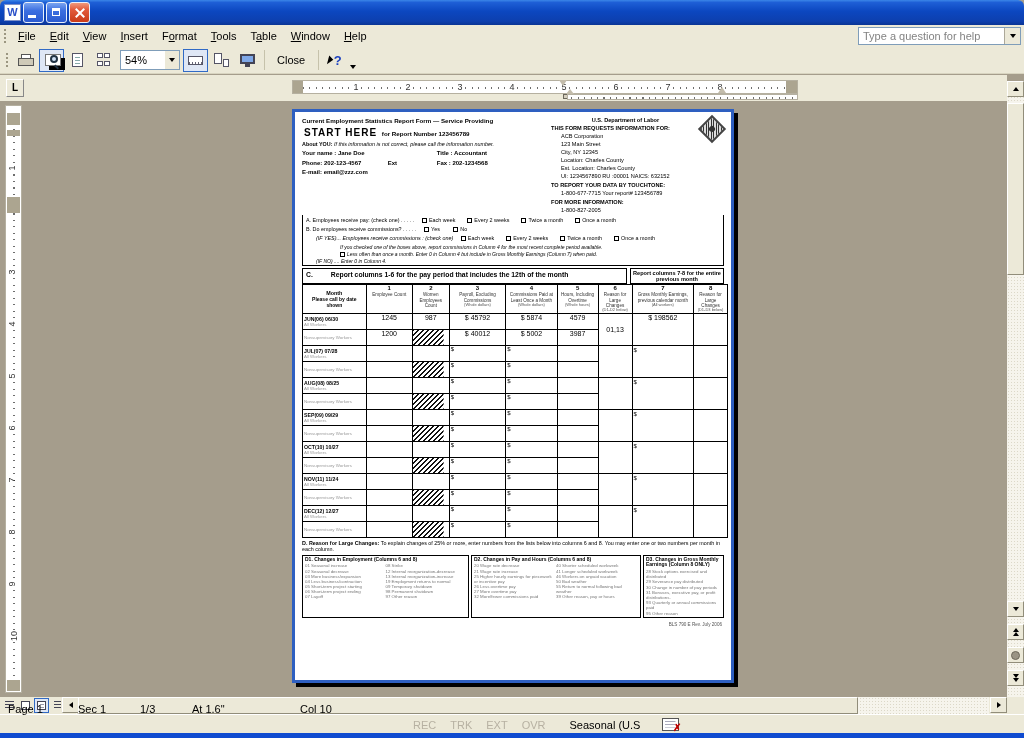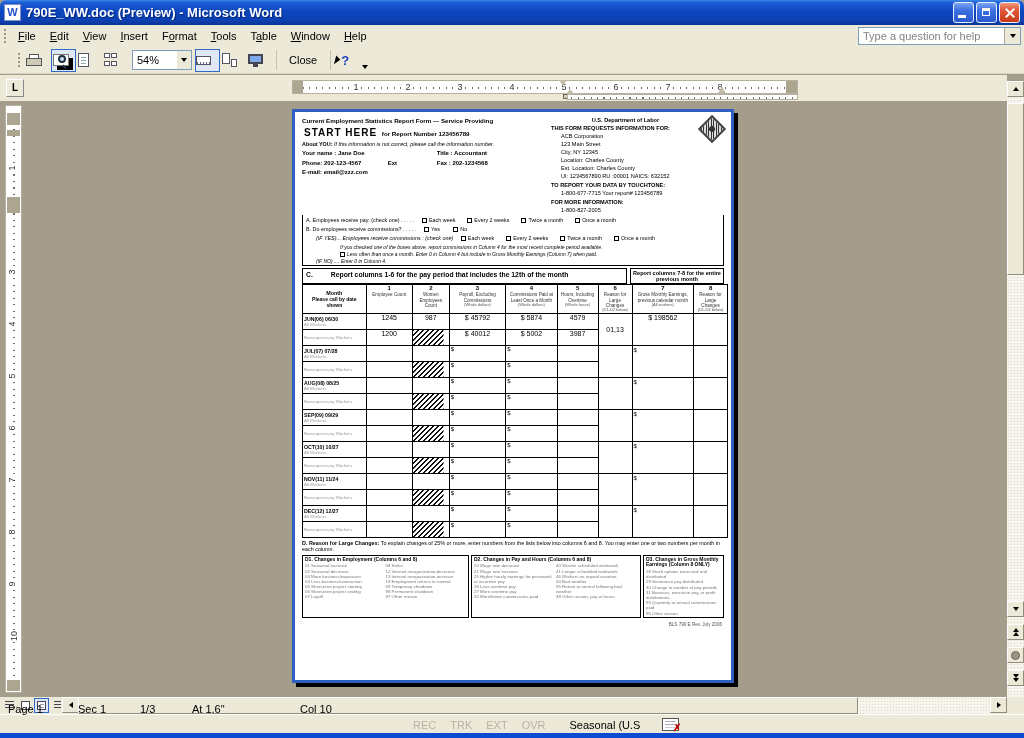--- a/index.html
+++ b/index.html
@@ -33,22 +33,22 @@
   .help-combo .ph{flex:1;color:#838383;font-size:11px;padding-left:4px;white-space:nowrap;overflow:hidden;}
   .help-combo .dd{width:15px;height:16px;background:#ece9d8;border-left:1px solid #aca899;
     display:flex;align-items:center;justify-content:center;}
   .tri-dn{width:0;height:0;border-left:3px solid transparent;border-right:3px solid transparent;border-top:4px solid #000;}
   .tri-up{width:0;height:0;border-left:3px solid transparent;border-right:3px solid transparent;border-bottom:4px solid #000;}
   .tri-lf{width:0;height:0;border-top:3px solid transparent;border-bottom:3px solid transparent;border-right:4px solid #000;}
   .tri-rt{width:0;height:0;border-top:3px solid transparent;border-bottom:3px solid transparent;border-left:4px solid #000;}
 
   
   .toolbar{position:absolute;top:47px;left:0;right:0;height:27px;background:#ece9d8;
-    display:flex;align-items:center;padding-left:14px;border-bottom:1px solid #d8d4c0;box-sizing:border-box;}
-  .tbtn{width:25px;height:23px;display:flex;align-items:center;justify-content:flex-start;
+    display:flex;align-items:center;padding-left:2px;border-bottom:1px solid #d8d4c0;box-sizing:border-box;}
+  .tbtn{width:25px;height:23px;display:flex;align-items:center;justify-content:center;
     border:1px solid transparent;box-sizing:border-box;margin-right:1px;}
   .tbtn.active{border:1px solid #316ac5;background:#dfe7f5;}
   .tsep{width:1px;height:20px;background:#c6c2ab;margin:0 3px;}
   .zoom-combo{width:60px;height:20px;background:#fff;border:1px solid #7f9db9;display:flex;align-items:center;box-sizing:border-box;margin:0 3px;}
   .zoom-combo .zv{flex:1;font-size:11px;padding-left:4px;}
   .zoom-combo .dd{width:14px;height:18px;background:#ece9d8;display:flex;align-items:center;justify-content:center;}
   .close-btn{font-size:11px;padding:3px 8px;}
   
   .ic-print{width:16px;height:13px;position:relative;}
   .ic-print .body{position:absolute;left:0;bottom:1px;width:16px;height:8px;background:#cfcaB8;background:#cfcab8;border:1px solid #555;box-sizing:border-box;}
@@ -224,21 +224,20 @@
   .spell-icon:after{content:"\2717";position:absolute;right:-3px;bottom:-3px;color:#c00200;font-size:10px;font-weight:bold;}
   .win-bottom{position:absolute;top:733px;left:0;right:0;height:5px;background:#0f4bd0;}
 </style>
 </head>
 <body>
 
 <div id="screen">
 
   <div class="titlebar">
     <div class="app-icon">W</div>
-    <div class="title-text">790E_WW.doc (Preview) - Microsoft Word</div>
     <div class="win-btn">
         <span class="minus"></span>
       </div>
     <div class="win-btn">
         <span class="rest"></span>
       </div>
     <div class="win-btn close">
         <span class="xa"></span>
         <span class="xb"></span>
       </div>

